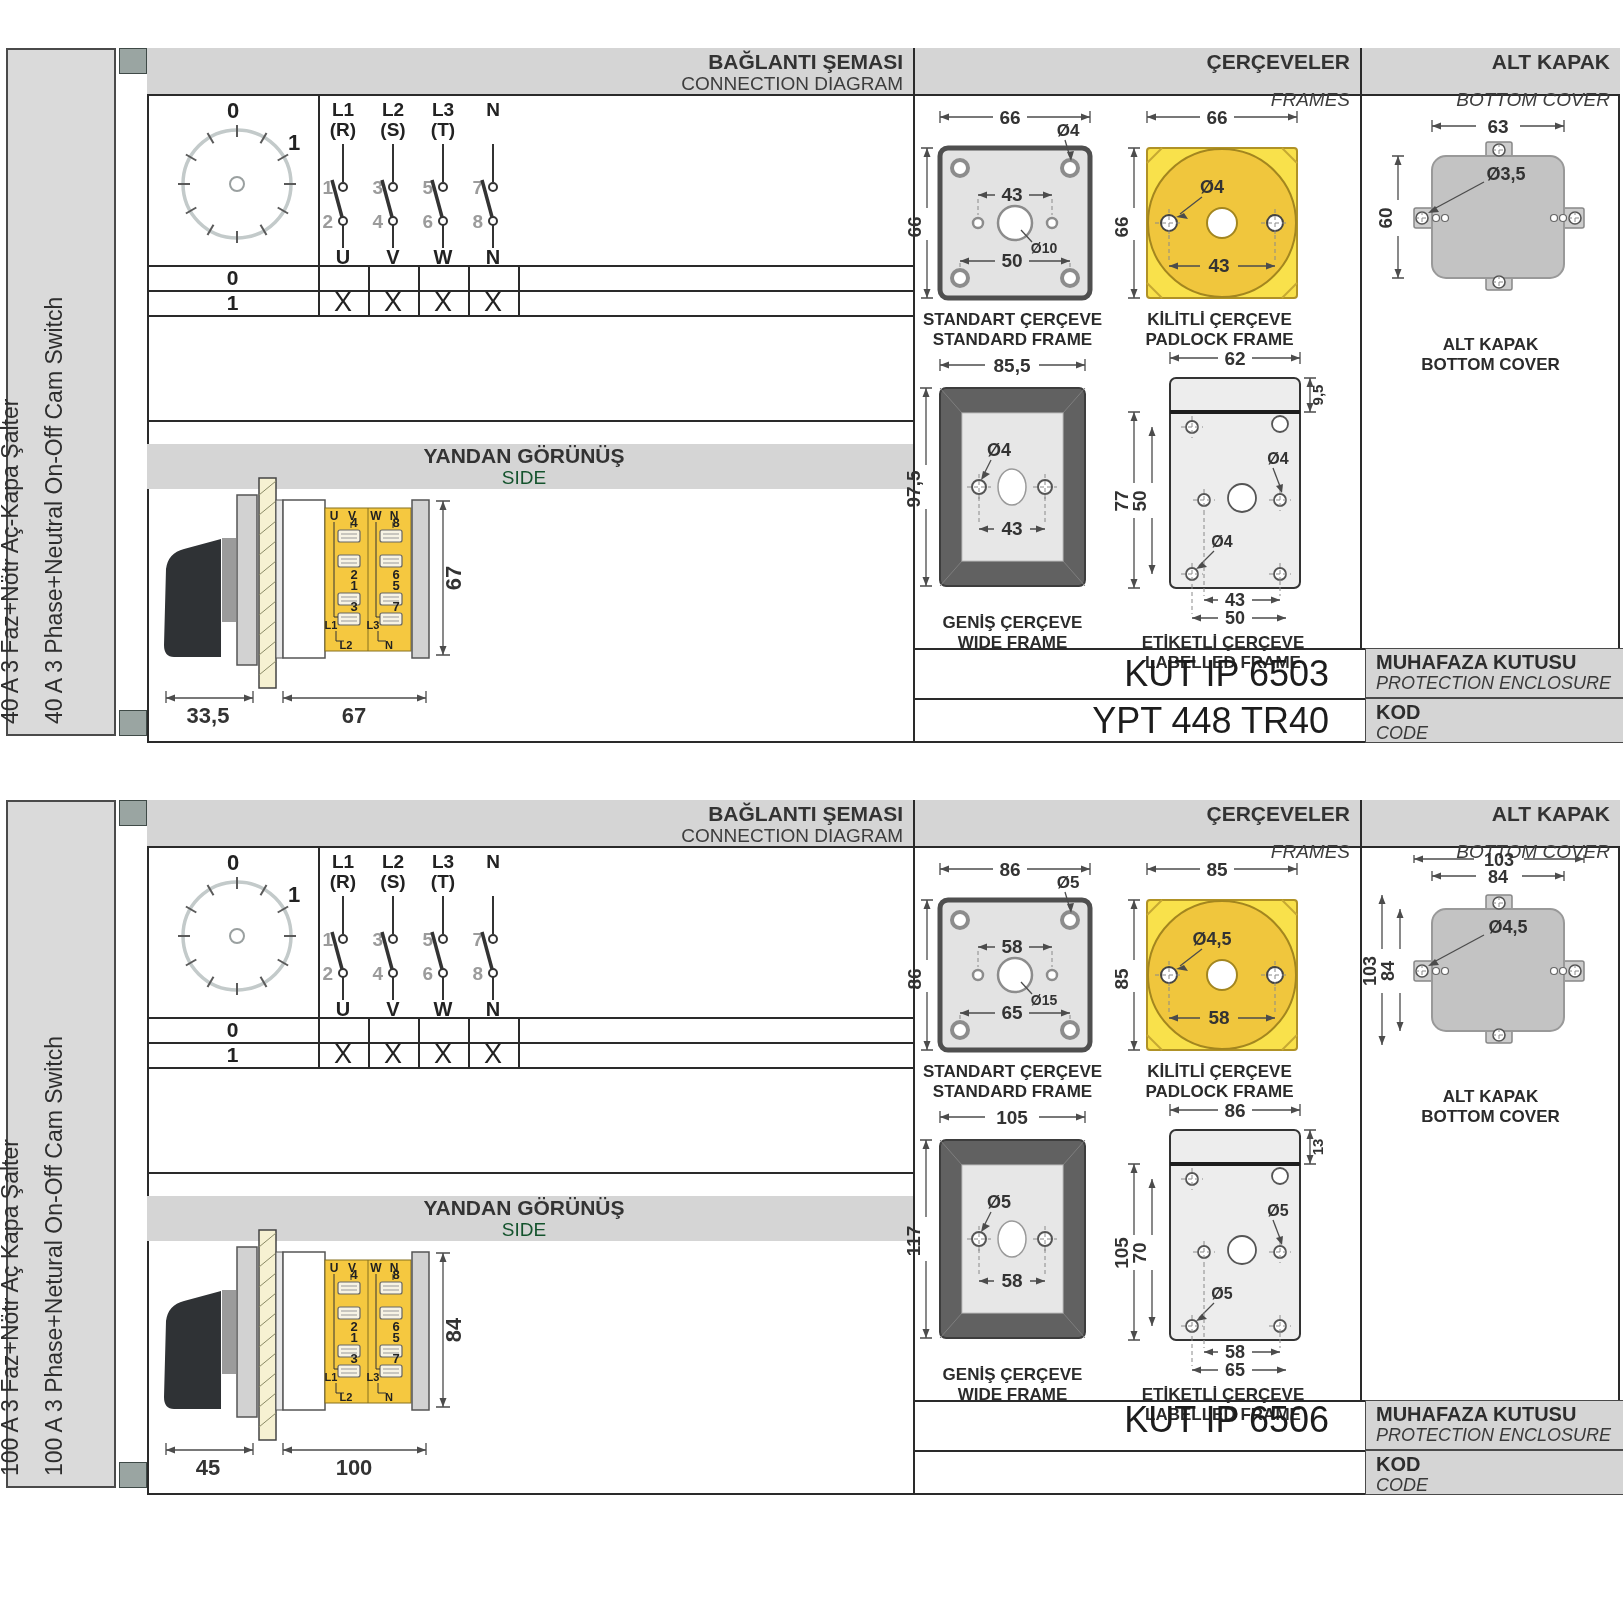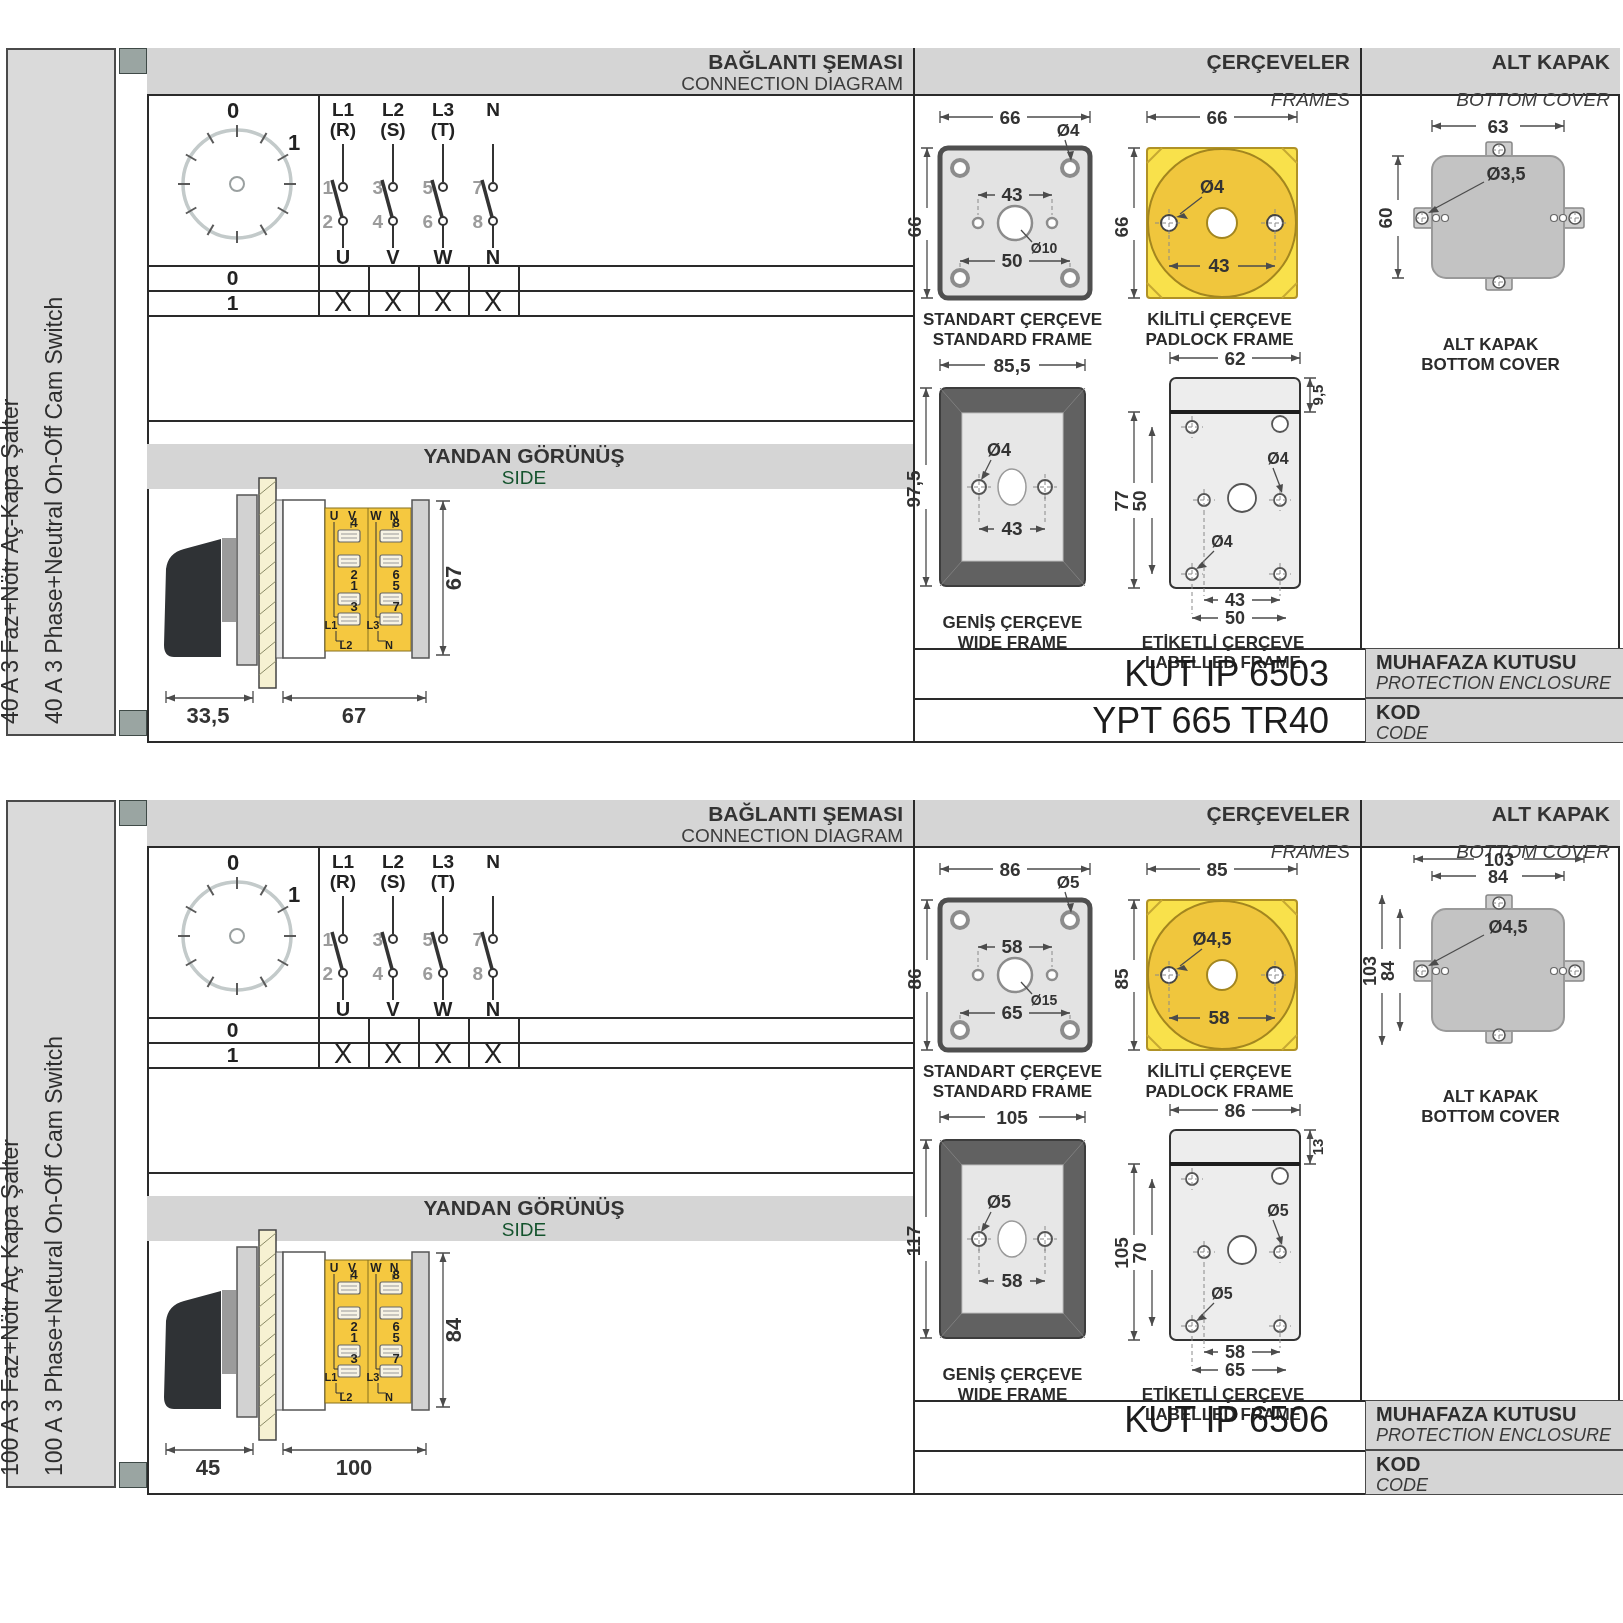--- a/index.html
+++ b/index.html
@@ -542,21 +542,21 @@
   <figcaption class="cap" style="left:1368px;top:287px;width:245px">
     <div>ALT KAPAK</div>
         <div>BOTTOM COVER</div>
   </figcaption>
 
   <div class="codecell" style="top:602px;height:48px;line-height:48px">KUT IP 6503</div>
   <div class="graybox" style="top:600px;height:50px">
     <div class="g1">MUHAFAZA KUTUSU</div>
     <div class="g2">PROTECTION ENCLOSURE</div>
   </div>
-  <div class="codecell" style="top:650px;height:45px;line-height:45px">YPT 665 TR40</div>
+  <div class="codecell" style="top:650px;height:45px;line-height:45px">YPT 448 TR40</div>
   <div class="graybox" style="top:650px;height:45px">
     <div class="g1">KOD</div>
     <div class="g2">CODE</div>
   </div>
 </div>
   <div class="panel" data-panel="1" style="top:800px">
 
   <div class="sidebar">
     <div class="vtext vt1">100 A 3 Faz+Nötr Aç Kapa Şalter</div>
     <div class="vtext vt2">100 A 3 Phase+Netural On-Off Cam Switch</div>

